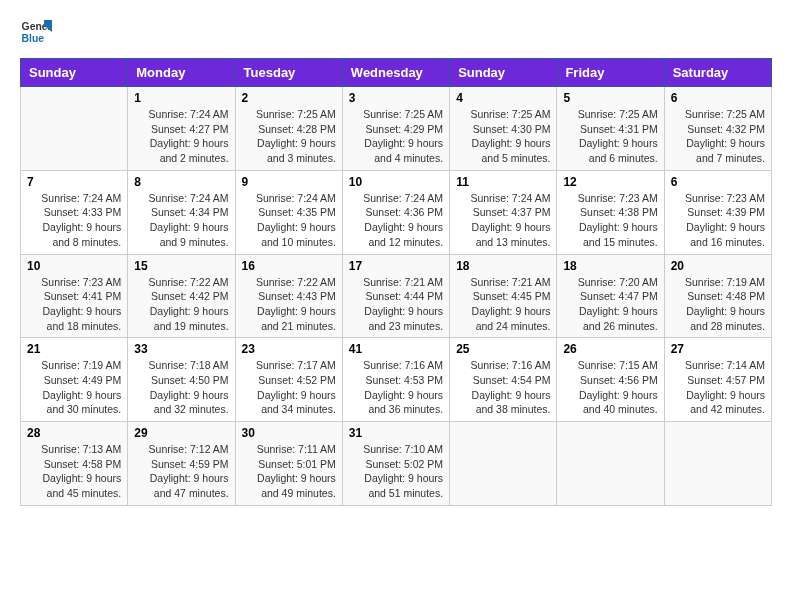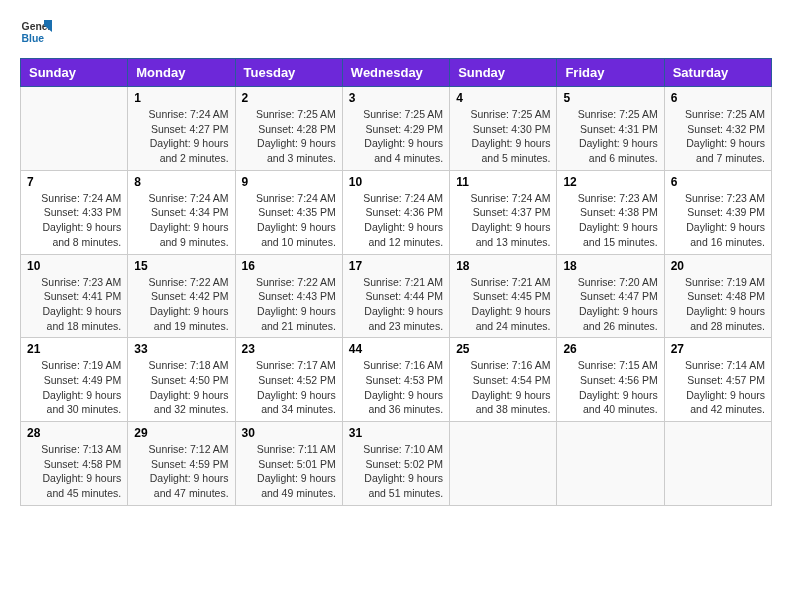--- a/index.html
+++ b/index.html
@@ -213,21 +213,21 @@
         </td>
         <td>
           <span class="day-num">33</span>
           <div class="day-info">Sunrise: 7:18 AM<br>Sunset: 4:50 PM<br>Daylight: 9 hours<br>and 32 minutes.</div>
         </td>
         <td>
           <span class="day-num">23</span>
           <div class="day-info">Sunrise: 7:17 AM<br>Sunset: 4:52 PM<br>Daylight: 9 hours<br>and 34 minutes.</div>
         </td>
         <td>
-          <span class="day-num">44</span>
+          <span class="day-num">41</span>
           <div class="day-info">Sunrise: 7:16 AM<br>Sunset: 4:53 PM<br>Daylight: 9 hours<br>and 36 minutes.</div>
         </td>
         <td>
           <span class="day-num">25</span>
           <div class="day-info">Sunrise: 7:16 AM<br>Sunset: 4:54 PM<br>Daylight: 9 hours<br>and 38 minutes.</div>
         </td>
         <td>
           <span class="day-num">26</span>
           <div class="day-info">Sunrise: 7:15 AM<br>Sunset: 4:56 PM<br>Daylight: 9 hours<br>and 40 minutes.</div>
         </td>

